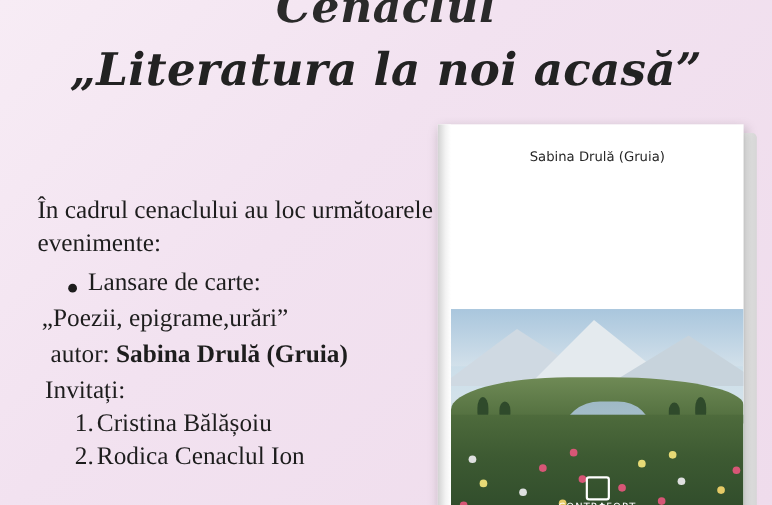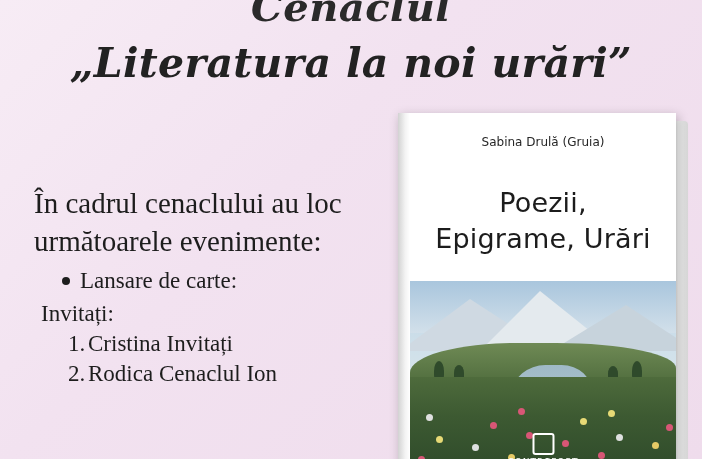--- a/index.html
+++ b/index.html
@@ -52,27 +52,27 @@
   
   .text-col {
     position: absolute;
     left: 34px;
     top: 176px;
     width: 360px;
     color: #1d1d1d;
     font-family: "Liberation Serif", serif;
   }
   .lead {
-    font-size: 29px;
+    font-size: 23px;
     line-height: 1.30;
-    margin: 9px 0 4px 0;
+    margin: 0 0 4px 0;
   }
   .bullet-row {
     display: flex;
-    align-items: flex-start;
+    align-items: center;
     margin: 6px 0 0 28px;
   }
   .bullet-dot {
     width: 8px;
     height: 8px;
     border-radius: 50%;
     background: #1d1d1d;
     margin: 11px 10px 0 0;
     flex: 0 0 auto;
   }
@@ -259,54 +259,55 @@
     border-radius: 3px;
   }
 </style>
 </head>
 <body>
 
 <div class="poster">
 
   <div class="title-block">
     <div class="title-main">Cenaclul</div>
-    <div class="title-sub">„Literatura la noi urări”</div>
+    <div class="title-sub">„Literatura la noi acasă”</div>
   </div>
 
   <div class="text-col">
     <p class="lead">În cadrul cenaclului au loc următoarele evenimente:</p>
 
     <div class="bullet-row">
       <span class="bullet-dot"></span>
       <span class="bullet-text">Lansare de carte:</span>
     </div>
 
-
+    <div class="booktitle">„Poezii, epigrame,urări”</div>
+
+    <div class="author-line">
+      <span>autor:</span>
+      <span class="author-name">Sabina Drulă (Gruia)</span>
+    </div>
 
     <div class="guests-label">Invitați:</div>
 
     <div class="guest-item">
       <span class="guest-num">1.</span>
-      <span>Cristina Invitați</span>
+      <span>Cristina Bălășoiu</span>
     </div>
     <div class="guest-item">
       <span class="guest-num">2.</span>
       <span>Rodica Cenaclul Ion</span>
     </div>
   </div>
 
   <div class="book-wrap">
     <div class="book-back"></div>
     <div class="book">
       <div class="book-spine"></div>
       <div class="book-author">Sabina Drulă (Gruia)</div>
-      <div class="book-title">
-        <div>Poezii,</div>
-        <div>Epigrame, Urări</div>
-      </div>
       <div class="art">
         <div class="sky"></div>
         <div class="mtn1"></div>
         <div class="mtn2"></div>
         <div class="mtn3"></div>
         <div class="hills"></div>
         <div class="lake"></div>
         <div class="tree" style="left:24px"></div>
         <div class="tree" style="left:44px;height:16px"></div>
         <div class="tree" style="right:34px"></div>

